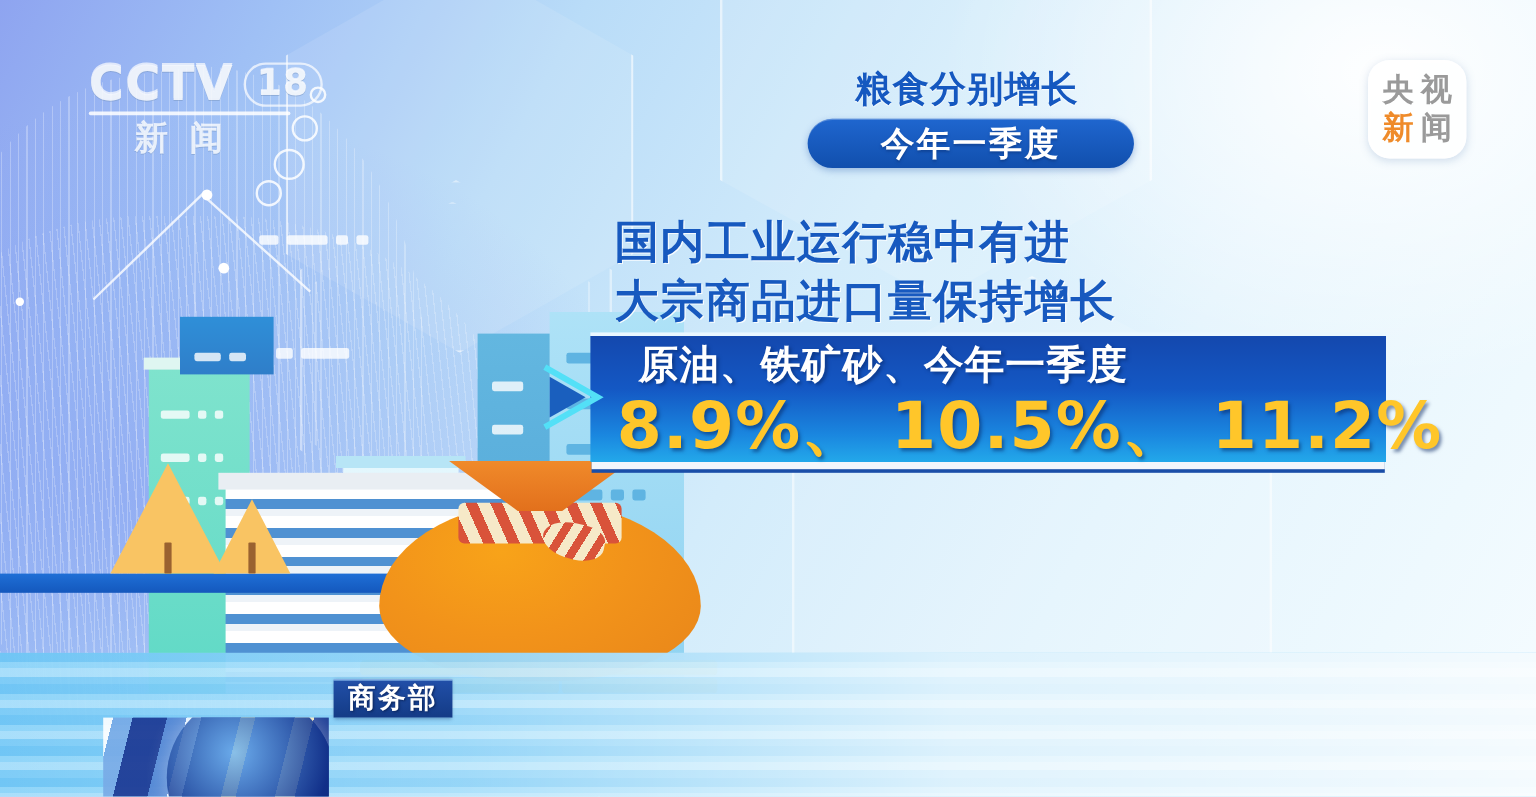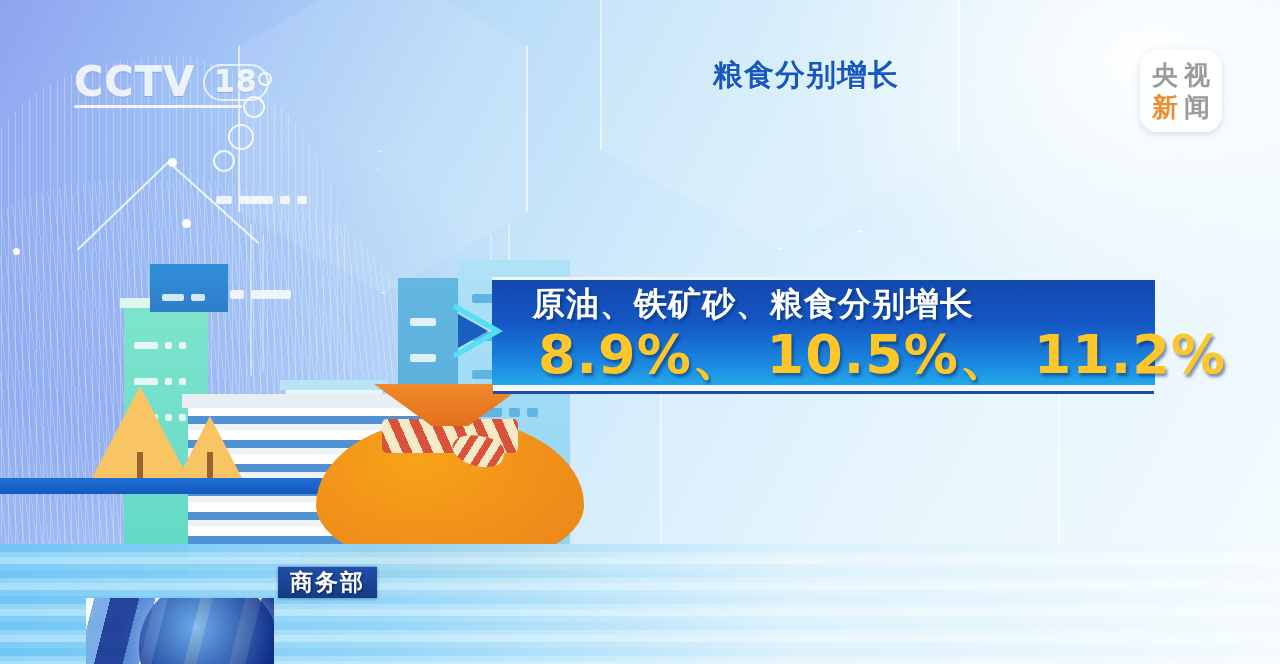--- a/index.html
+++ b/index.html
@@ -97,21 +97,21 @@
   }
   .coin-stack { position:absolute; bottom:0; }
   .coin {
     height:13px; border-radius:4px;
     background:linear-gradient(180deg,#ffe07a,#f4c53c 55%,#e0a91f);
     border-bottom:1px solid #d79c16; margin-top:2px;
   }
 
   
   .cctv-logo {
-    position:absolute; left:74px; top:62px; width:168px; height:92px;
+    position:absolute; left:74px; top:50px; width:168px; height:92px;
     color:rgba(255,255,255,.92);
   }
   .cctv-row {
     font:700 40px/1 "DejaVu Sans","Liberation Sans",sans-serif;
     letter-spacing:1px; display:flex; align-items:center; gap:4px;
     text-shadow:0 1px 0 rgba(120,150,190,.55), 0 -1px 0 rgba(255,255,255,.8);
     opacity:.88;
   }
   .cctv-13-box {
     border:2px solid rgba(255,255,255,.8); border-radius:20px;
@@ -174,21 +174,21 @@
     border-top:3px solid #eaf7ff;
     box-shadow:0 7px 0 -1px rgba(255,255,255,.95), 0 10px 0 -1px #1a4ea8;
   }
   .banner .l1 {
     position:absolute; left:40px; top:4px;
     font:700 33px/1.2 "DejaVu Sans","Liberation Sans",sans-serif;
     color:#fff; letter-spacing:1px;
     text-shadow:2px 2px 3px rgba(6,36,96,.55);
   }
   .banner .l2 {
-    position:absolute; left:46px; top:44px; width:620px;
+    position:absolute; left:22px; top:44px; width:620px;
     font:700 54px/1.15 "DejaVu Sans","Liberation Sans",sans-serif;
     color:#ffc62a; letter-spacing:1px; white-space:nowrap;
     text-shadow:2px 3px 3px rgba(6,36,96,.5);
   }
   .chev {
     position:absolute; left:-44px; top:22px; width:56px; height:58px;
   }
 
   
   .stripe-band {
@@ -442,38 +442,46 @@
     <div class="bag-top"></div>
     <div class="bag-knot"></div>
   </div>
 
   <div class="cctv-logo">
     <div class="cctv-row">
       <span>CCTV</span>
       <span class="cctv-13-box">18</span>
     </div>
     <div class="cctv-ul"></div>
+    <div class="cctv-sub">新闻</div>
   </div>
 
   <div class="ys-logo">
     <span class="ys-ch">央</span>
     <span class="ys-ch">视</span>
     <span class="ys-ch accent">新</span>
     <span class="ys-ch">闻</span>
   </div>
 
   <div class="head-kicker">粮食分别增长</div>
-
+  <div class="head-pill">
+    <span>今年一季度</span>
+  </div>
+
+  <div class="lead">
+    <div>国内工业运行稳中有进</div>
+    <div>大宗商品进口量保持增长</div>
+  </div>
 
   <div class="banner">
     <svg class="chev" viewBox="0 0 56 58">
       <path d="M6 4 L50 29 L6 54" fill="none" stroke="#53e0f7" stroke-width="5"></path>
       <path d="M10 12 L40 29 L10 46 Z" fill="#1a5fbe"></path>
     </svg>
-    <div class="l1">原油、铁矿砂、粮食分别增长</div>
+    <div class="l1">原油、铁矿砂、今年一季度</div>
     <div class="l2">8.9%、 10.5%、 11.2%</div>
   </div>
 
   <div class="stripe-band"></div>
   <div class="stripe-fade"></div>
 
   <div class="globe-art"></div>
   <div class="tag-source">
     <span>商务部</span>
   </div>

